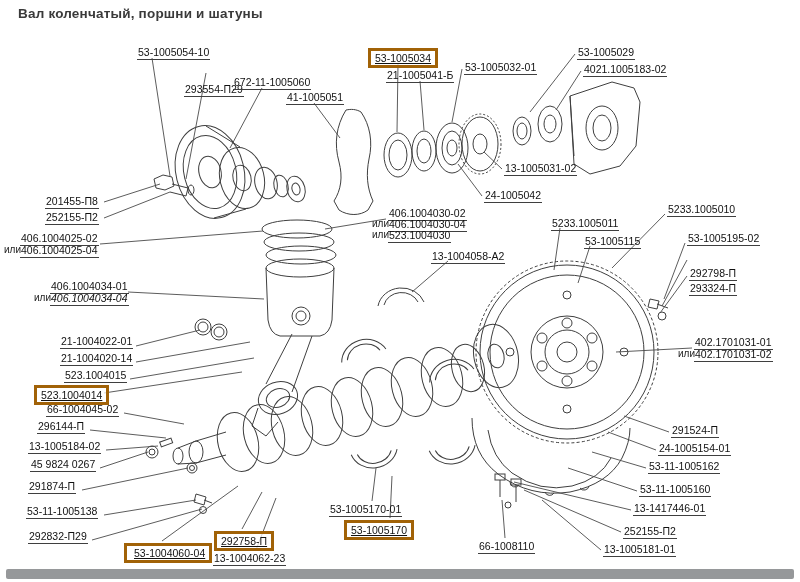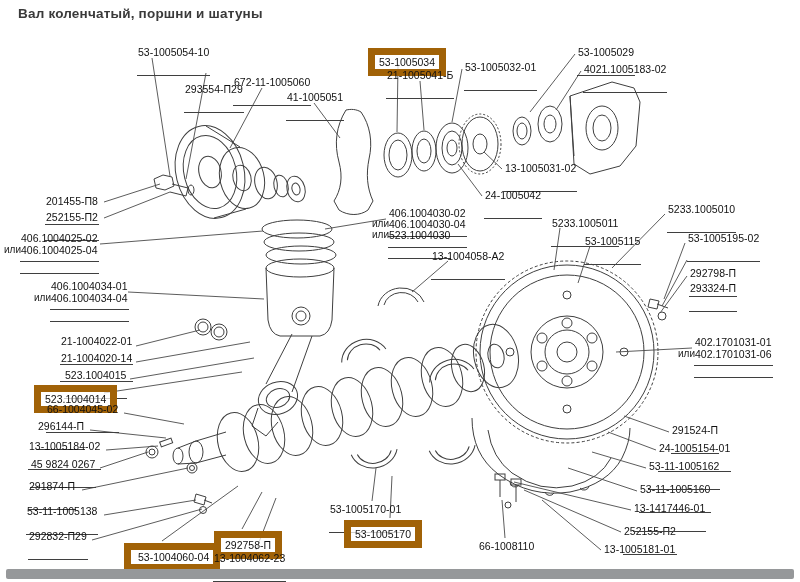--- a/index.html
+++ b/index.html
@@ -17,24 +17,24 @@
     letter-spacing:.2px;
   }
   #drawing-svg, #leaders-svg { position:absolute; left:0; top:0; }
   #watermark {
     position:absolute; left:160px; top:260px; width:500px;
     font-size:45px; font-weight:bold; color:#9e9e9e; opacity:.45;
     letter-spacing:5px; pointer-events:none; white-space:nowrap;
   }
   .lbl {
     position:absolute; font-size:10.5px; line-height:12px; color:#111;
-    white-space:nowrap; padding:0 1px 17px 1px;
+    white-space:nowrap; padding:0 1px 1px 1px;
     border-bottom:1px solid #3f3f3f;
   }
-  .lbl.boxed { border:7px solid #a16207; padding:1px 4px; background:rgba(255,255,255,.75); }
+  .lbl.boxed { border:3px solid #a16207; padding:1px 4px; background:rgba(255,255,255,.75);text-decoration:underline; }
   .lbl.plain { border:none; font-size:10px; color:#222; }
   #hbar {
     position:absolute; left:6px; right:6px; bottom:3px; height:10px;
     background:#96989a; border-radius:2px;
   }
 </style>
 </head>
 <body>
 
 <div id="stage">
@@ -286,31 +286,31 @@
       <div class="lbl" style="left: 20px; top: 232px;">406.1004025-02</div>
       <div class="lbl plain" style="left: 3px; top: 244px;">или</div>
       <div class="lbl" style="left: 20px; top: 244px;">406.1004025-04</div>
       <div class="lbl" style="left: 388px; top: 207px;">406.1004030-02</div>
       <div class="lbl plain" style="left: 371px; top: 218px;">или</div>
       <div class="lbl" style="left: 388px; top: 218px;">406.1004030-04</div>
       <div class="lbl plain" style="left: 371px; top: 229px;">или</div>
       <div class="lbl" style="left: 388px; top: 229px;">523.1004030</div>
       <div class="lbl" style="left: 50px; top: 280px;">406.1004034-01</div>
       <div class="lbl plain" style="left: 33px; top: 292px;">или</div>
-      <div class="lbl" style="left: 50px; top: 292px;">406.1004034-04</div>
+      <div class="lbl" style="left: 50px; top: 292px; font-style: italic;">406.1004034-04</div>
       <div class="lbl" style="left: 431px; top: 250px;">13-1004058-А2</div>
       <div class="lbl" style="left: 551px; top: 217px;">5233.1005011</div>
       <div class="lbl" style="left: 667px; top: 203px;">5233.1005010</div>
       <div class="lbl" style="left: 584px; top: 235px;">53-1005115</div>
       <div class="lbl" style="left: 687px; top: 232px;">53-1005195-02</div>
       <div class="lbl" style="left: 689px; top: 234px; margin-top: 48px;">293324-П</div>
       <div class="lbl" style="left: 689px; top: 267px;">292798-П</div>
       <div class="lbl" style="left: 694px; top: 336px;">402.1701031-01</div>
       <div class="lbl plain" style="left: 677px; top: 348px;">или</div>
-      <div class="lbl" style="left: 694px; top: 348px;">402.1701031-06</div>
+      <div class="lbl" style="left: 694px; top: 348px;">402.1701031-02</div>
       <div class="lbl" style="left: 60px; top: 335px;">21-1004022-01</div>
       <div class="lbl" style="left: 60px; top: 352px;">21-1004020-14</div>
       <div class="lbl" style="left: 64px; top: 369px;">523.1004015</div>
       <div class="lbl boxed" style="left: 34px; top: 385px;">523.1004014</div>
       <div class="lbl" style="left: 46px; top: 403px;">66-1004045-02</div>
       <div class="lbl" style="left: 37px; top: 420px;">296144-П</div>
       <div class="lbl" style="left: 28px; top: 440px;">13-1005184-02</div>
       <div class="lbl" style="left: 30px; top: 458px;">45 9824 0267</div>
       <div class="lbl" style="left: 28px; top: 480px;">291874-П</div>
       <div class="lbl" style="left: 26px; top: 505px;">53-11-1005138</div>

